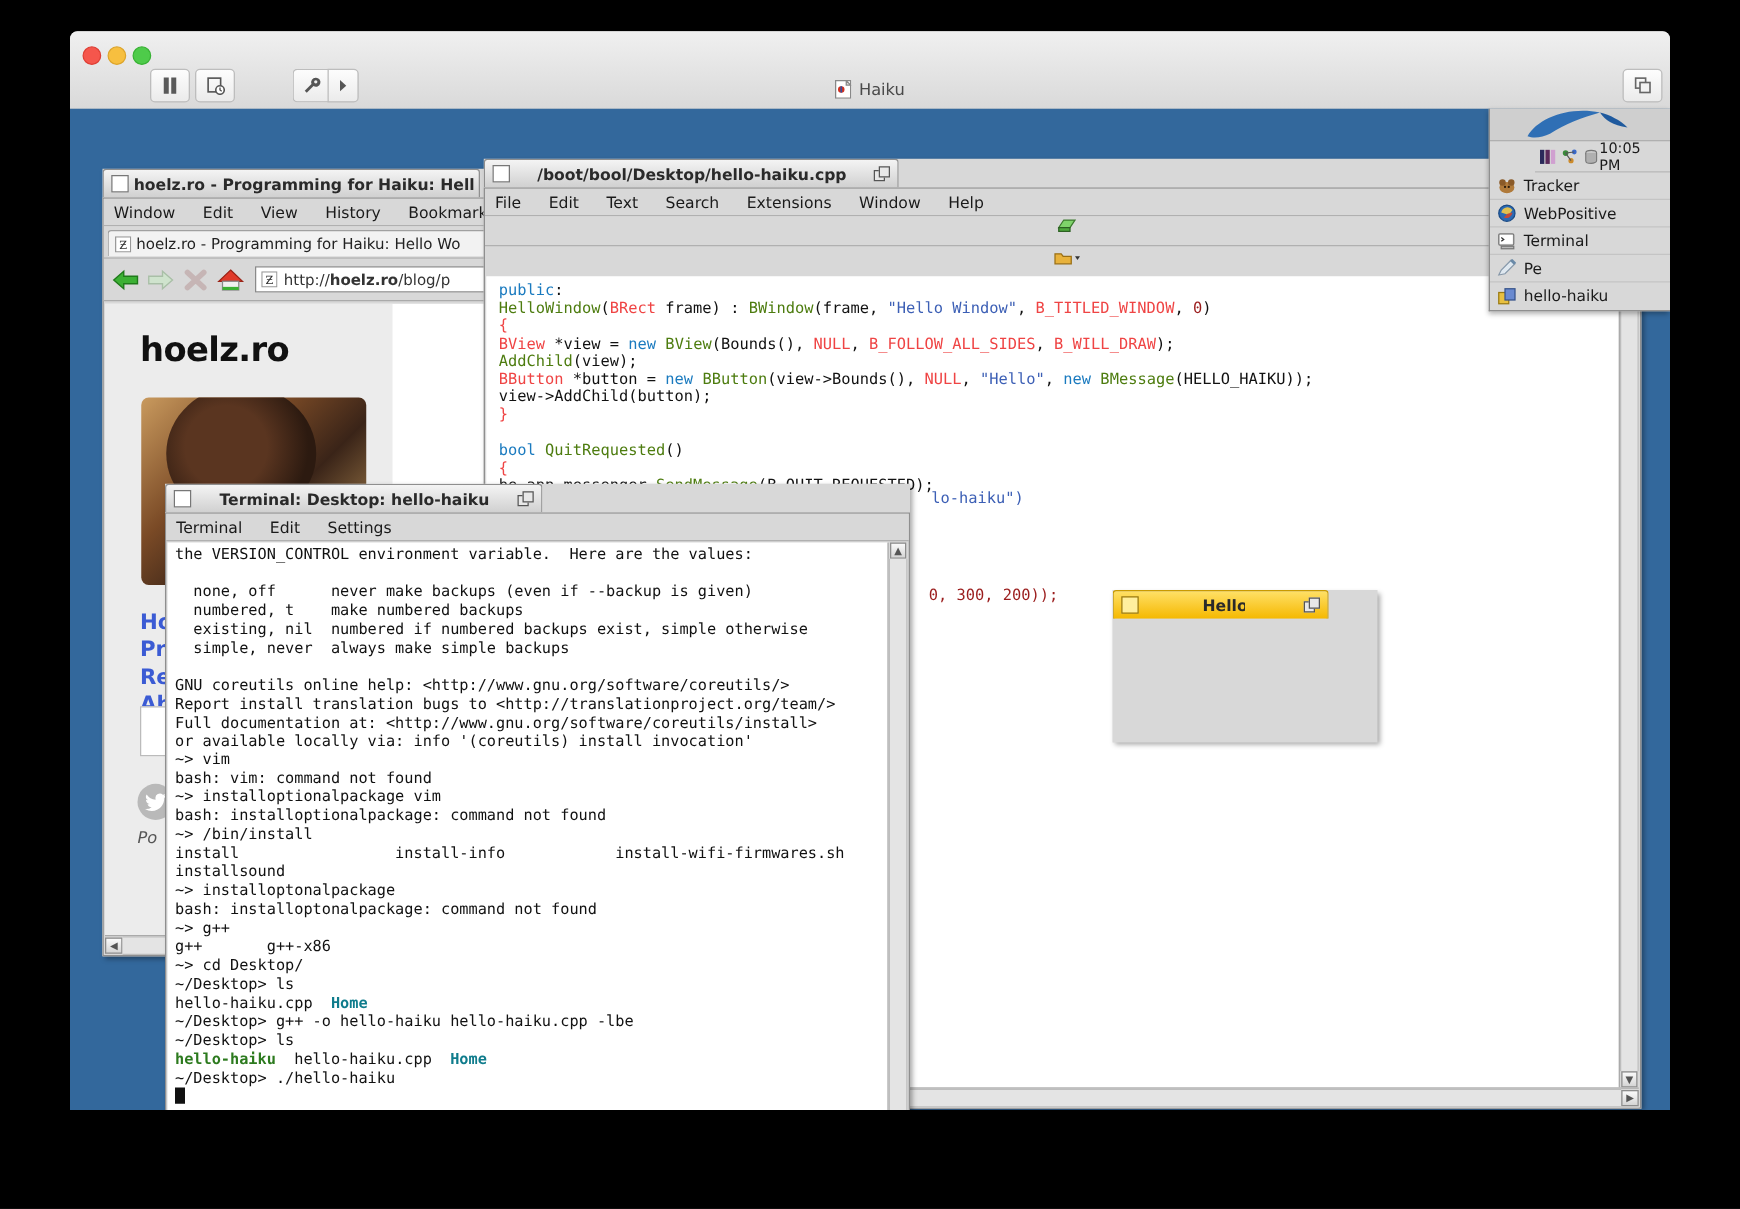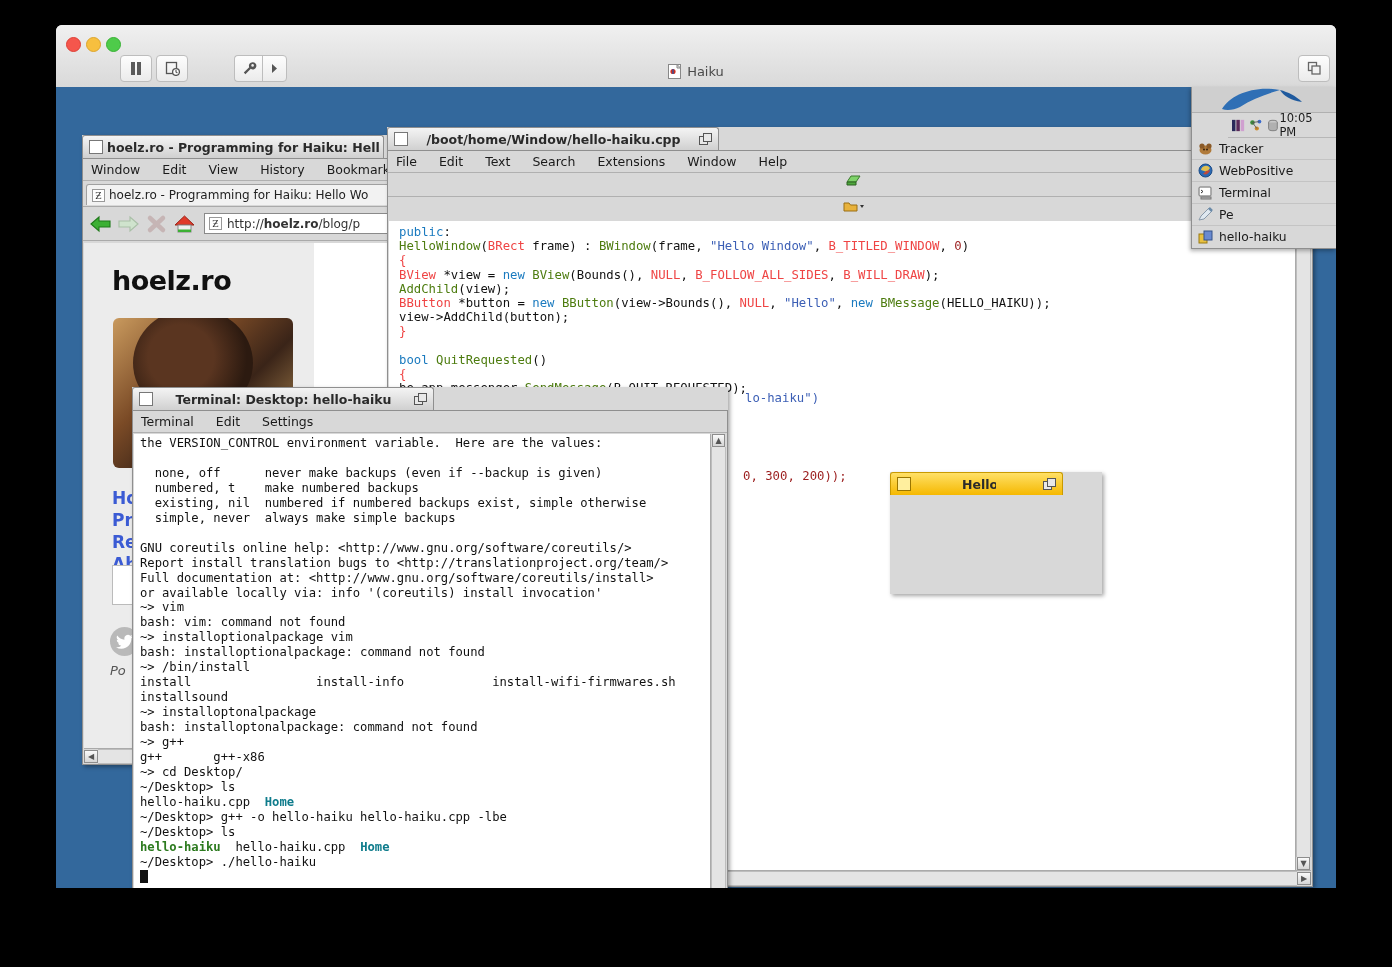--- a/index.html
+++ b/index.html
@@ -269,21 +269,21 @@
         <div id="br-hscroll">
           <div class="scr-btn">◀</div>
           <div class="scr-track"></div>
         </div>
       </div>
     </div>
 
     <div class="hwin" id="editor">
       <div class="htab">
         <div class="hzoom-box"></div>
-        <div class="htab-title">/boot/home/Window/hello-haiku.cpp</div>
+        <div class="htab-title">/boot/bool/Desktop/hello-haiku.cpp</div>
         <div class="hresize-ico"></div>
       </div>
       <div class="hbody">
         <div class="hmenubar">
           <span class="hmenu">File</span>
           <span class="hmenu">Edit</span>
           <span class="hmenu">Text</span>
           <span class="hmenu">Search</span>
           <span class="hmenu">Extensions</span>
           <span class="hmenu">Window</span>

